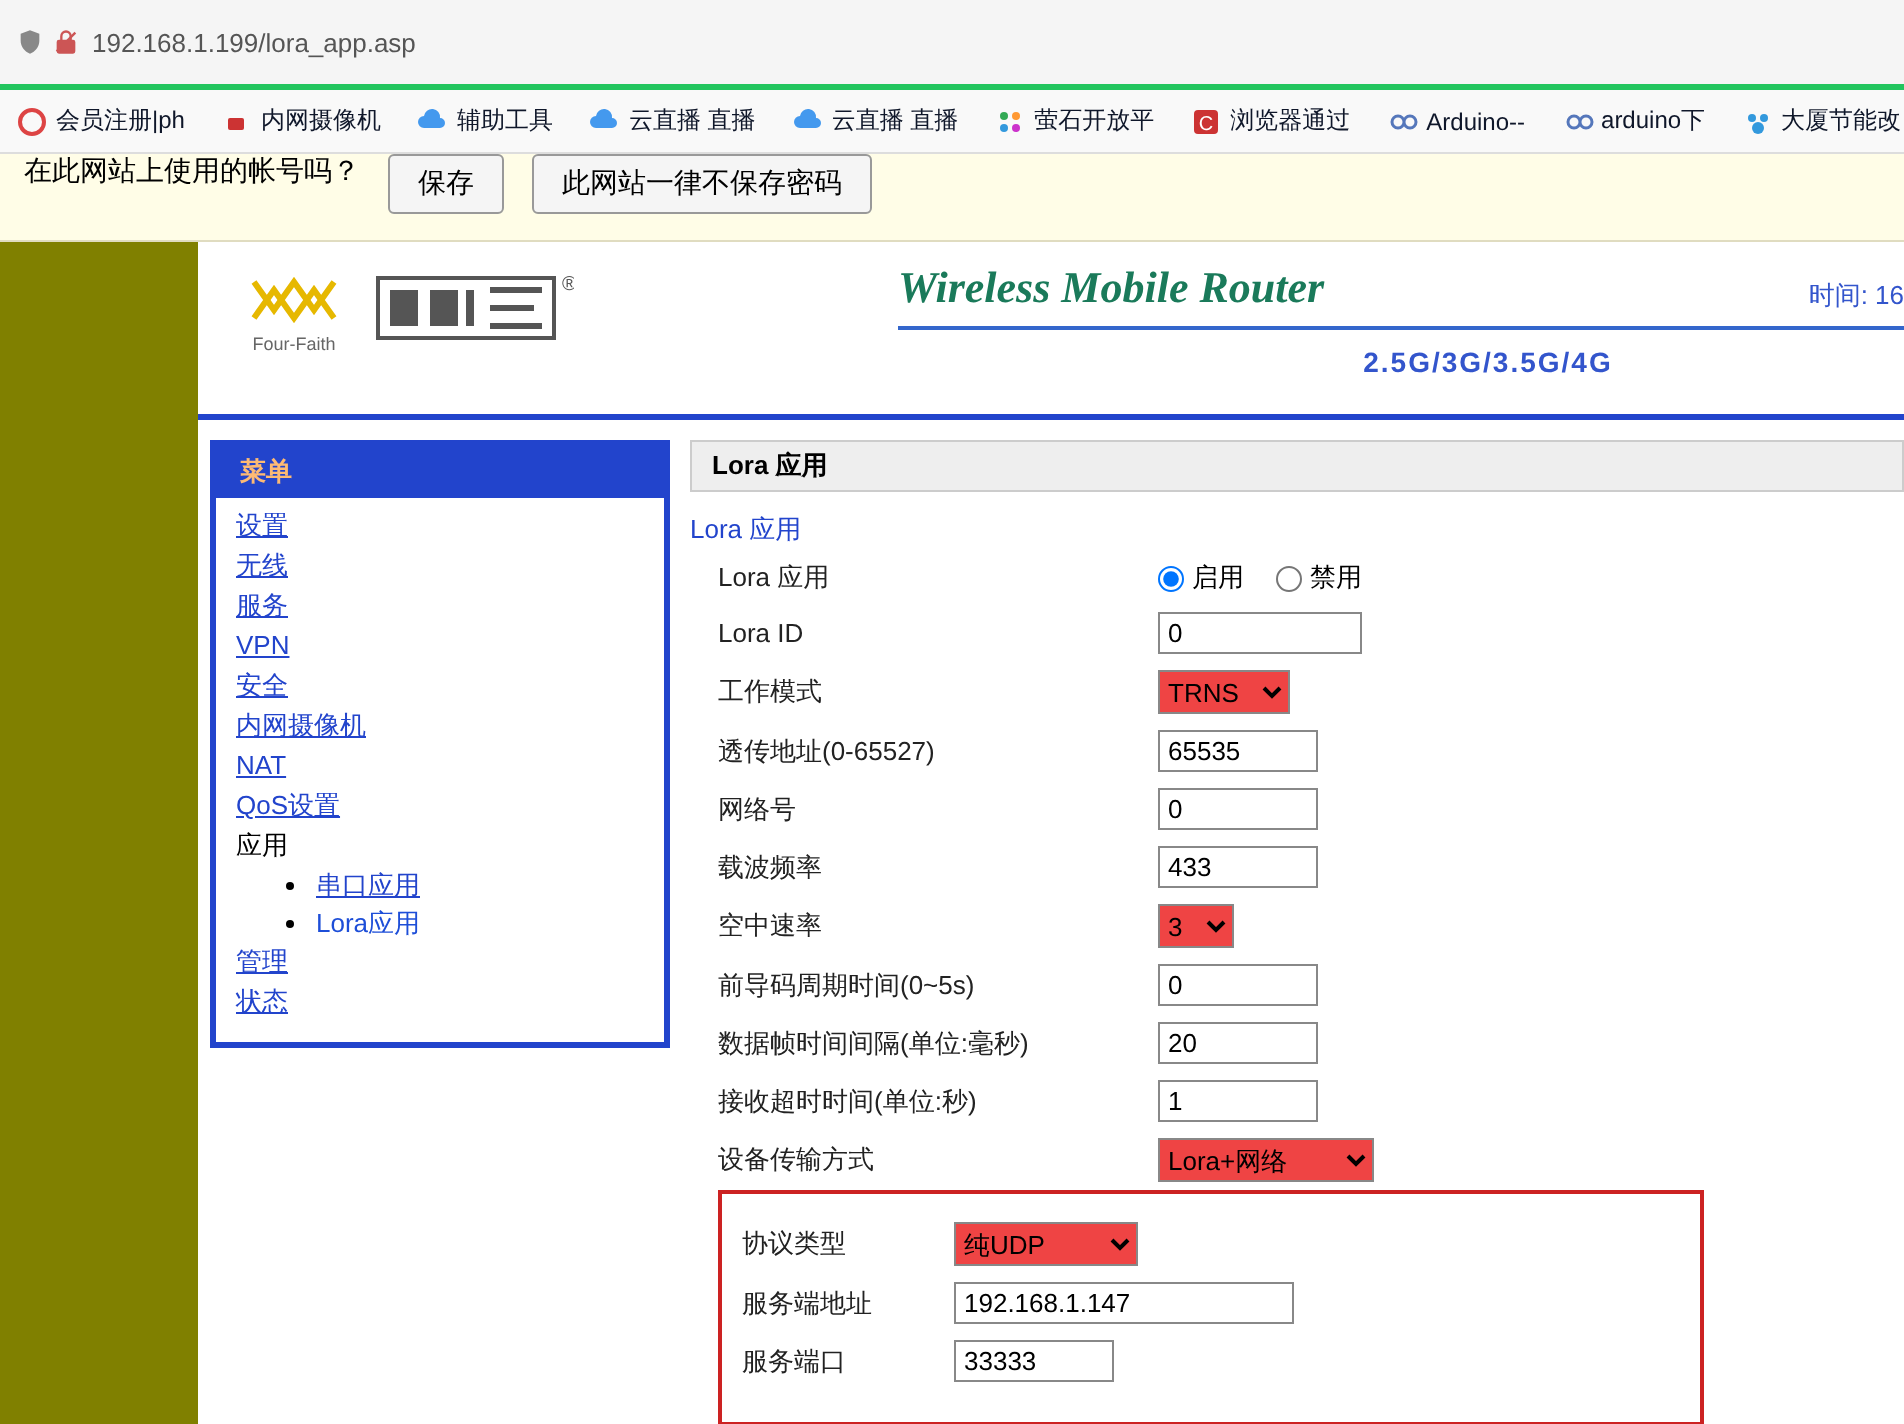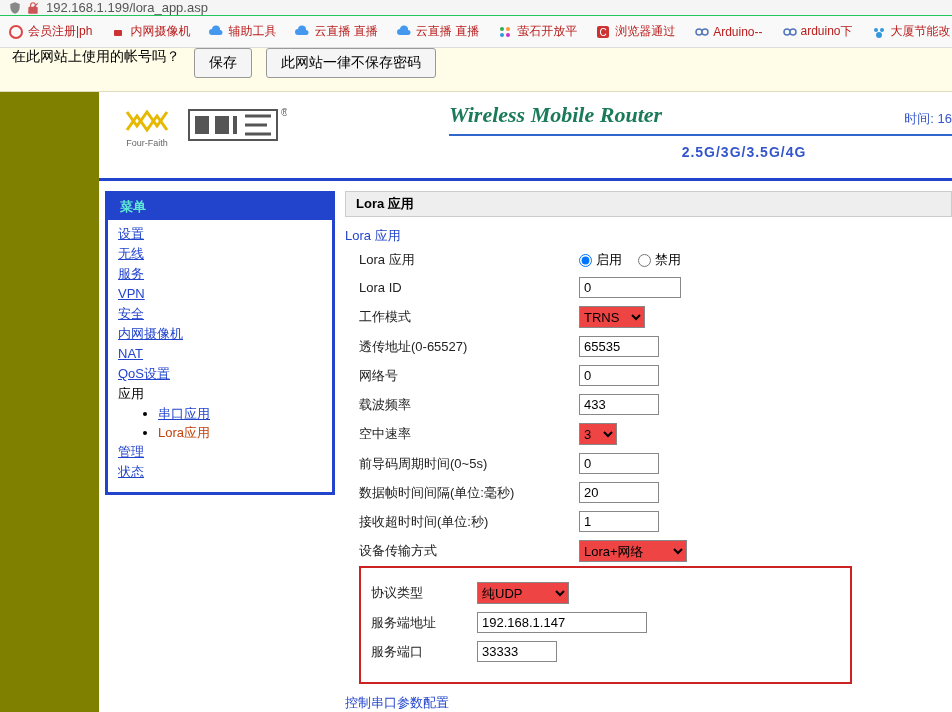--- a/index.html
+++ b/index.html
@@ -1,24 +1,24 @@
 <!DOCTYPE html>
 <html><head>
   <meta charset="utf-8">
   <style>
     * { margin: 0; padding: 0; box-sizing: border-box; }
     body { font-family: Arial, "Microsoft YaHei", sans-serif; font-size: 13px; background: #fff; }
     
-    .browser-bar { height: 16px; background: #f5f5f5; border-bottom: 1px solid #22c55e; display: flex; align-items: center; padding: 0 8px; }
+    .browser-bar { height: 45px; background: #f5f5f5; border-bottom: 3px solid #22c55e; display: flex; align-items: center; padding: 0 8px; }
     .shield-icon { width: 14px; height: 14px; margin-right: 4px; }
     .lock-icon { width: 14px; height: 14px; margin-right: 6px; }
     .url-text { color: #555; font-size: 13px; }
     
     .bookmarks-bar { height: 32px; background: #f9f9f9; border-bottom: 1px solid #ddd; display: flex; align-items: center; padding: 0 8px; gap: 18px; overflow: hidden; }
-    .bookmark { display: flex; align-items: center; gap: 4px; color: #b91c1c; font-size: 12px; white-space: nowrap; cursor: pointer; }
+    .bookmark { display: flex; align-items: center; gap: 4px; color: #0f172a; font-size: 12px; white-space: nowrap; cursor: pointer; }
     .bookmark-icon { width: 16px; height: 16px; display: inline-flex; align-items: center; justify-content: center; }
     
     .save-prompt { height: 44px; background: #fffde7; border-bottom: 1px solid #e0dcc0; display: flex; align-items: flex-start; padding: 0 12px; gap: 14px; font-size: 14px; }
     .save-btn { border: 1px solid #999; background: #f5f5f5; padding: 5px 14px; font-size: 14px; border-radius: 3px; cursor: pointer; }
     
     .main-wrap { display: flex; position: relative; }
     .left-olive { width: 99px; background: #808000; min-height: 620px; }
     
     .content-area { flex: 1; position: relative; }
     
@@ -29,29 +29,29 @@
     .router-title { font-family: "Times New Roman", serif; font-size: 22px; font-style: italic; font-weight: bold; color: #1a7a5a; border-bottom: 2px solid #3366cc; padding-bottom: 6px; width: 590px; }
     .bands { color: #3355cc; font-size: 14px; font-weight: bold; text-align: center; margin-top: 8px; letter-spacing: 1px; }
     
     .time-label { position: absolute; right: 0; top: 18px; color: #3355cc; font-size: 13px; }
     
     .thick-blue-line { border-top: 3px solid #2244cc; margin: 20px 0 10px 0; }
     
     .body-row { display: flex; padding-left: 6px; gap: 10px; }
     
     .menu-box { width: 230px; border: 3px solid #2244cc; background: #fff; align-self: flex-start; }
-    .menu-header { background: #2244cc; color: #5eead4; font-weight: bold; padding: 4px 12px; font-size: 13px; }
+    .menu-header { background: #2244cc; color: #fdba74; font-weight: bold; padding: 4px 12px; font-size: 13px; }
     .menu-list { list-style: none; padding: 4px 10px 10px 10px; }
     .menu-list li { line-height: 20px; }
     .menu-list a { color: #2244cc; text-decoration: underline; font-size: 13px; cursor: pointer; }
     .menu-plain { color: #000; font-size: 13px; }
     .sub-list { list-style: disc; padding-left: 40px; }
     .sub-list li { line-height: 19px; }
     .sub-list a { color: #2244cc; text-decoration: underline; }
-    .sub-list .plain { color: #c2410c; text-decoration: none; }
+    .sub-list .plain { color: #1d4ed8; text-decoration: none; }
     
     .panel { flex: 1; }
     .panel-title-bar { background: #eee; border: 1px solid #ccc; padding: 3px 10px; font-weight: bold; font-size: 13px; }
     .section-label { color: #2244cc; font-size: 13px; margin: 10px 0 6px 0; }
     
     .form-table { margin-left: 14px; }
     .form-row { display: flex; align-items: center; margin-bottom: 8px; }
     .form-label { width: 220px; font-size: 13px; color: #222; }
     .form-input { border: 1px solid #888; padding: 2px 4px; font-size: 13px; width: 102px; height: 21px; }
     .form-input.wide { width: 170px; }

